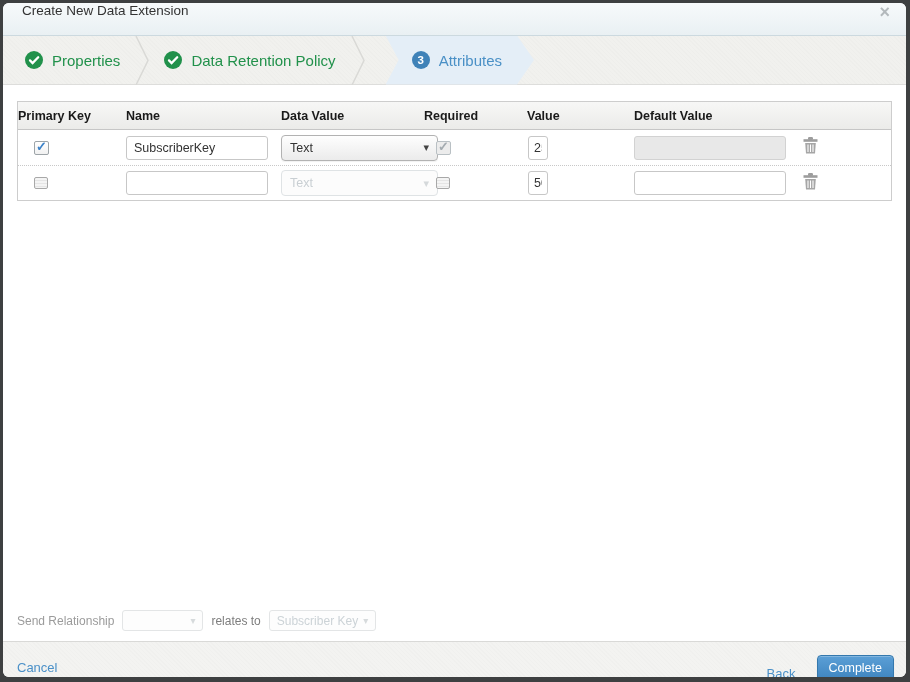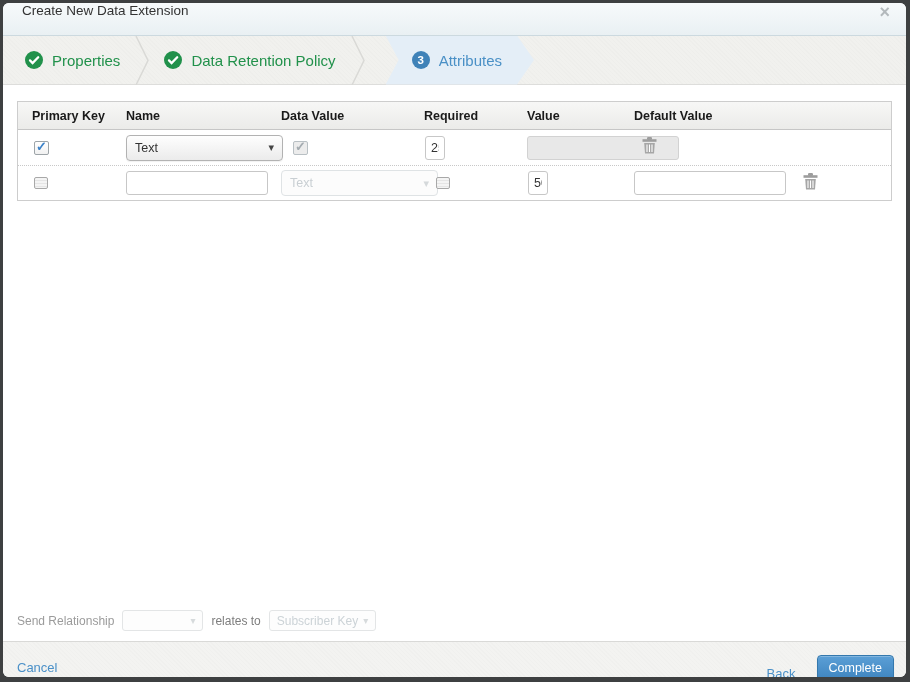--- a/index.html
+++ b/index.html
@@ -48,21 +48,21 @@
 
   
   .content { flex:1; background:#fff; display:flex; flex-direction:column; padding:16px 14px 10px 14px; overflow:hidden; }
   .table { border:1px solid #cdcdcd; }
   .thead, .trow { display:grid; grid-template-columns:108px 155px 143px 103px 107px 161px 1fr; align-items:center; }
   .thead {
     height:28px; background:linear-gradient(#f7f7f6,#ebebe9);
     border-bottom:1px solid #c6c6c6;
     font-weight:bold; font-size:12.5px; color:#1a1a1a;
   }
-  .thead > div:first-child { padding-left:14px; }
+  .thead > div:first-child { }
   .trow { height:35px; background:#fff; }
   .trow + .trow { border-top:1px dotted #c8c8c8; }
 
   .cb {
     width:15px; height:14px; border:1px solid #9da4a8; border-radius:2px;
     background:linear-gradient(#fff,#f1f1f1);
     display:flex; align-items:center; justify-content:center;
     margin-left:16px; cursor:pointer;
   }
   .cb.checked::after { content:"✓"; color:#3c82c9; font-weight:bold; font-size:13px; margin-top:-3px; }
@@ -169,20 +169,21 @@
           <div>Required</div>
           <div>Value</div>
           <div>Default Value</div>
           <div></div>
         </div>
 
         <div class="trow">
           <div>
               <span class="cb checked"></span>
             </div>
+          <div><input class="txt" value="SubscriberKey" style=""></div>
           <div>
             <div class="select">
               <span>Text</span>
               <span class="caret">▾</span>
             </div>
           </div>
           <div>
               <span class="cb req checked dis"></span>
             </div>
           <div><input class="txt len" value="250" style=""></div>

